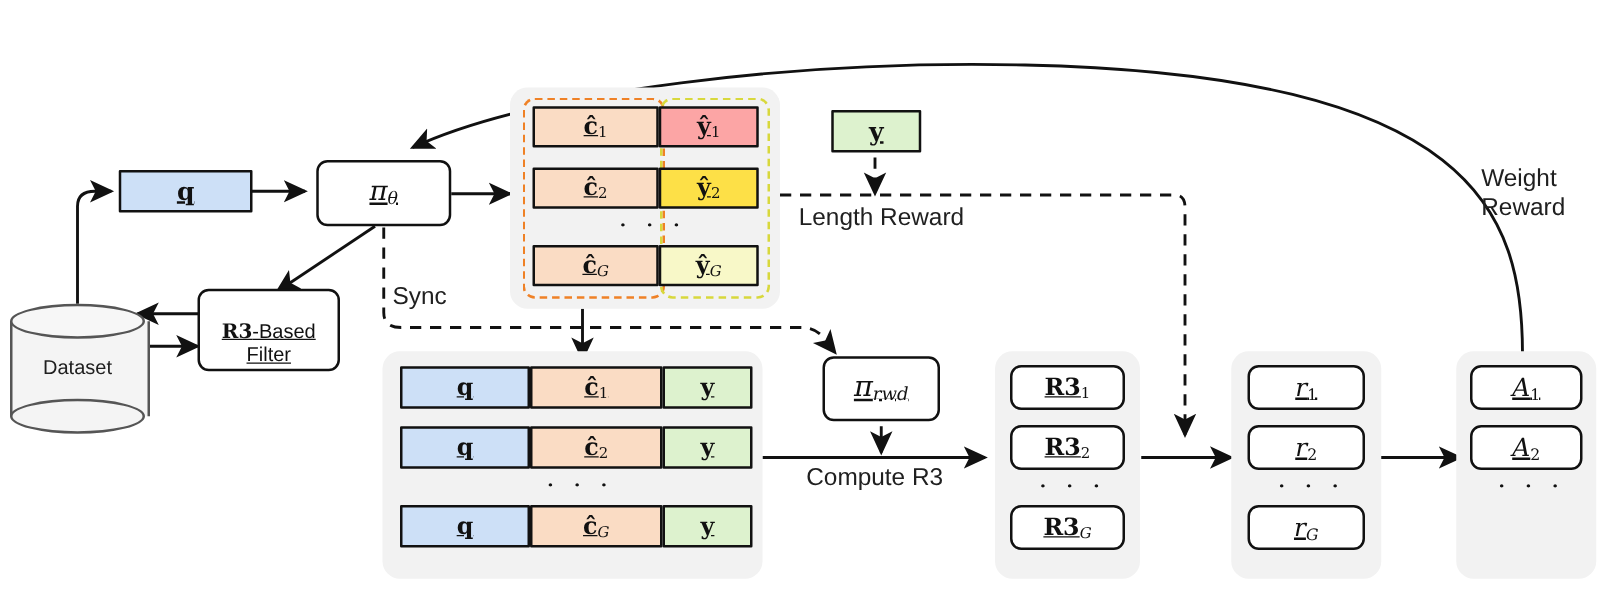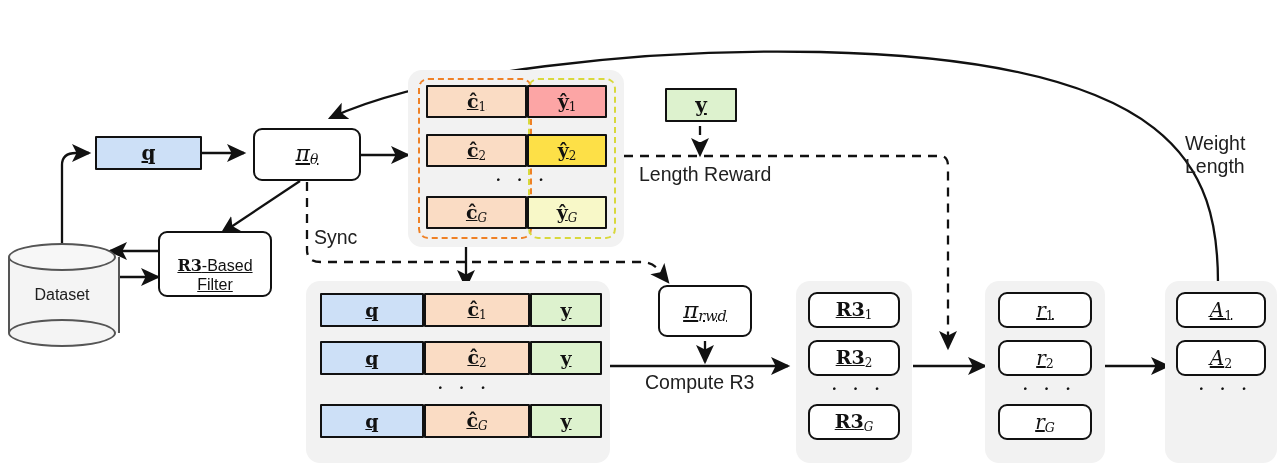--- a/index.html
+++ b/index.html
@@ -209,15 +209,15 @@
       <span class="mth it"><span>A</span><sub>1</sub></span>
     </div>
   <div class="node rbox" style="left:1176px;top:340px;width:90px;height:36px;font-size:20px;">
       <span class="mth it"><span>A</span><sub>2</sub></span>
     </div>
   <div class="dots" style="left:1198px;top:377px;">· · ·</div>
 
   <div class="lbl big" style="left:314px;top:226px;">Sync</div>
   <div class="lbl big" style="left:639px;top:163px;">Length Reward</div>
   <div class="lbl big" style="left:645px;top:371px;">Compute R3</div>
-  <div class="lbl big" style="left:1185px;top:115px;margin-top:17px;"><span>Weight</span><br><span>Length</span></div>
+  <div class="lbl big" style="left:1185px;top:115px;margin-top:17px;"><span>Weight</span><br><span>Reward</span></div>
 
 </div>
 
 </body></html>

